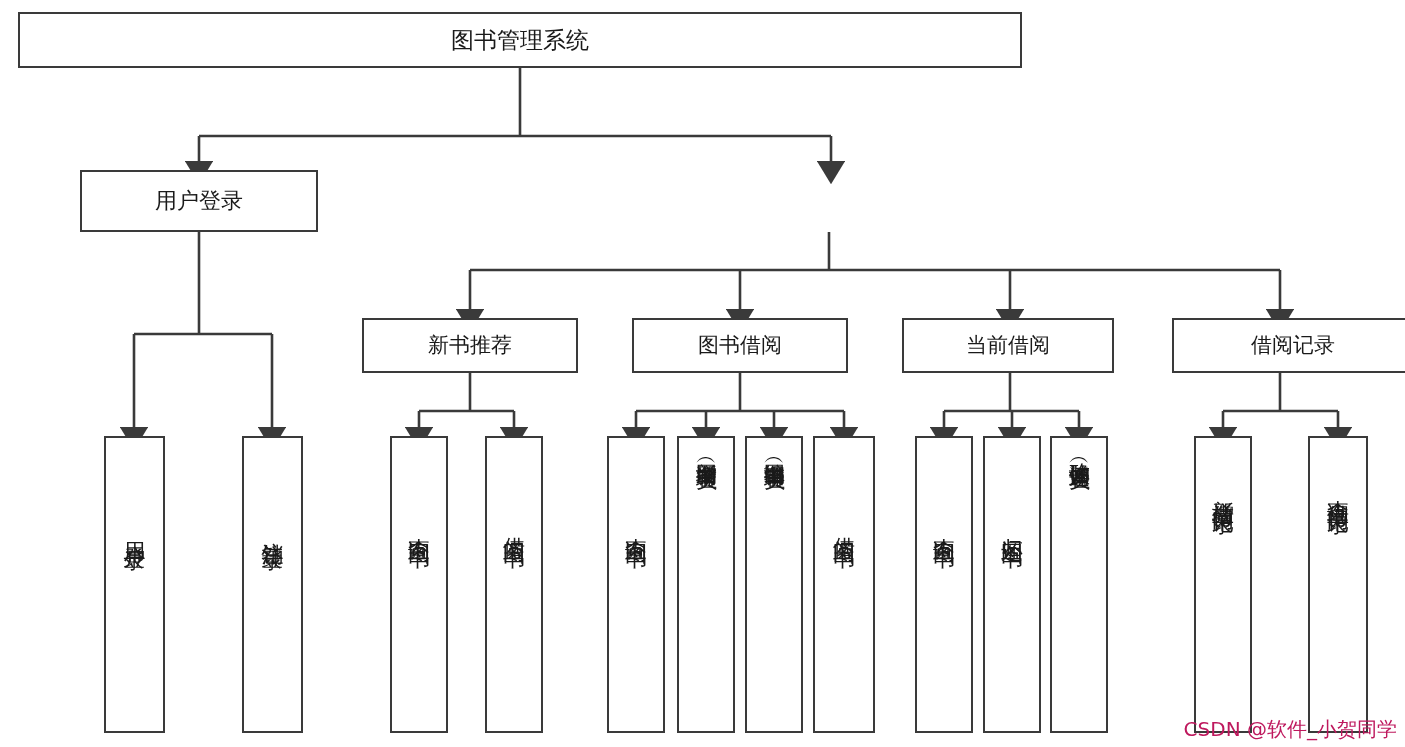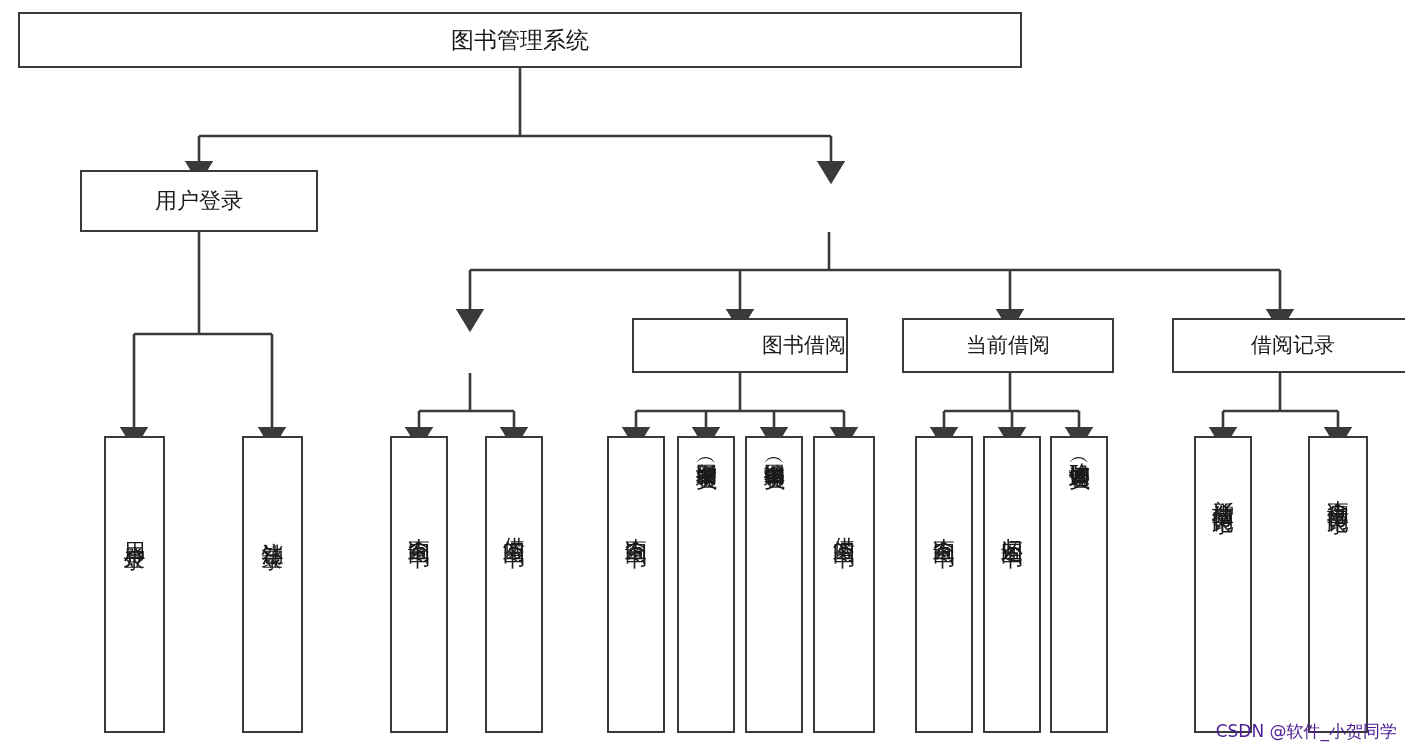--- a/index.html
+++ b/index.html
@@ -58,22 +58,22 @@
     white-space: nowrap;
   }
   .node.leaf.tall .node-label {
     font-size: 21px;
     letter-spacing: 1px;
   }
   .watermark {
     position: absolute;
     right: 8px;
     bottom: 4px;
-    font-size: 17px;
-    color: #4c1d95;
+    font-size: 20px;
+    color: #be185d;
     white-space: nowrap;
     z-index: 3;
   }
 </style>
 </head>
 <body>
 
 <div id="canvas">
 
   <svg id="edges" viewBox="0 0 1405 747" xmlns="http://www.w3.org/2000/svg">
@@ -127,21 +127,24 @@
   </svg>
 
   <div class="node root" style="left:18px; top:12px; width:1004px; height:56px;">
     <span class="node-label">图书管理系统</span>
   </div>
 
   <div class="node lvl2" style="left:80px; top:170px; width:238px; height:62px;">
     <span class="node-label">用户登录</span>
   </div>
 
-  <div class="node lvl3" style="left:632px; top:318px; width:216px; height:55px;justify-content:flex-end;">
+  <div class="node lvl3" style="left:362px; top:318px; width:216px; height:55px;">
+    <span class="node-label">新书推荐</span>
+  </div>
+  <div class="node lvl3" style="left:632px; top:318px; width:216px; height:55px;">
     <span class="node-label">图书借阅</span>
   </div>
   <div class="node lvl3" style="left:902px; top:318px; width:212px; height:55px;">
     <span class="node-label">当前借阅</span>
   </div>
   <div class="node lvl3" style="left:1172px; top:318px; width:242px; height:55px;">
     <span class="node-label">借阅记录</span>
   </div>
 
   <div class="node leaf" style="left:104px; top:436px; width:61px; height:297px; padding-top:86px;">

